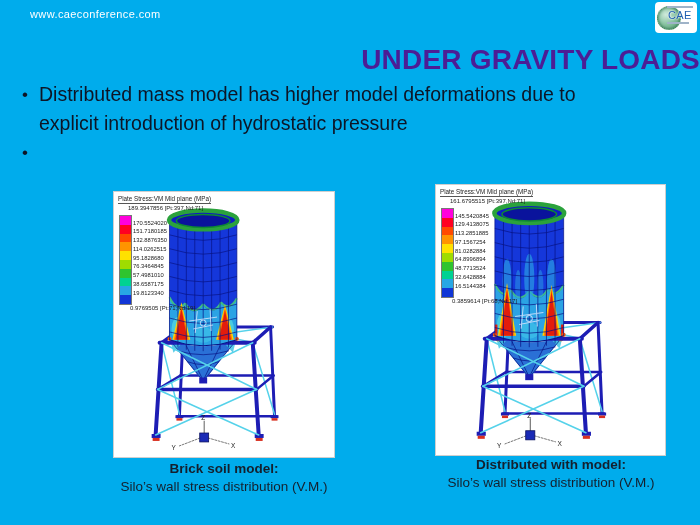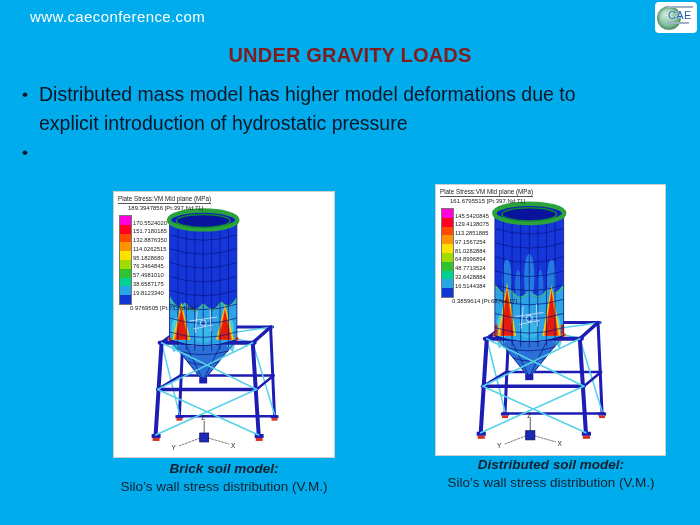--- a/index.html
+++ b/index.html
@@ -1,51 +1,51 @@
 <!DOCTYPE html>
 <html><head>
 <meta charset="utf-8">
 <style>
   html,body{margin:0;padding:0;}
   #slide{
     position:relative;width:700px;height:525px;overflow:hidden;
     background:#00acec;font-family:"Liberation Sans",sans-serif;
   }
   
-  #url{position:absolute;left:30px;top:8px;color:#ffffff;font-size:15px;letter-spacing:.4px;}
+  #url{position:absolute;left:30px;top:8px;color:#ffffff;font-size:11px;letter-spacing:.4px;}
   #logo{position:absolute;right:3px;top:2px;width:42px;height:31px;background:#ffffff;border-radius:4px;}
   #logo .globe{position:absolute;left:2px;top:4px;width:22px;height:22px;border-radius:50%;
     background:radial-gradient(circle at 35% 35%, #cfeadb 0%, #8cc5a4 45%, #4f9a6e 100%);
     border:1px dotted #3a7d55;box-shadow:inset 0 0 3px #2e6b49;}
   #logo .cae{position:absolute;left:13px;top:7px;font-size:11px;font-weight:normal;color:#1f5fb0;
     text-shadow:0 0 2px #ffffff,0 0 2px #ffffff;letter-spacing:.3px;}
   #logo .bar{position:absolute;left:12px;height:2px;width:26px;background:#9fb3c8;}
   #logo .bar.t{top:4px}#logo .bar.b{top:20px;width:22px}
   
-  #title{position:absolute;left:0;top:44px;width:100%;text-align:center;
-    color:#7f1d1d;font-size:20px;font-weight:bold;letter-spacing:.2px;}
+  #title{position:absolute;left:0;top:44px;width:100%;text-align:right;
+    color:#4c1d95;font-size:28px;font-weight:bold;letter-spacing:.2px;}
   #bullets{position:absolute;left:22px;top:80px;width:660px;color:#0d1526;font-size:19.5px;line-height:29px;}
   .bullet{display:flex;}
   .bullet .dot{width:17px;flex:0 0 17px;font-size:17px;}
   
   .panel{position:absolute;background:#ffffff;border:1px solid #cfcfcf;box-sizing:border-box;}
   #panel-left{left:113px;top:191px;width:222px;height:267px;}
   #panel-right{left:435px;top:184px;width:231px;height:272px;}
   .leg-title{position:absolute;left:4px;top:3px;font-size:6.3px;color:#222;
     border-bottom:1px solid #555;padding-bottom:1px;white-space:nowrap;}
   .leg-max{position:absolute;left:14px;top:13px;font-size:6px;color:#222;white-space:nowrap;}
   .leg-bar{position:absolute;left:5px;top:23px;width:11px;height:88px;border:.5px solid #777;}
   .leg-ticks{position:absolute;left:19px;top:26.5px;font-size:5.8px;line-height:8.8px;color:#222;white-space:nowrap;}
   .leg-min{position:absolute;left:16px;top:113px;font-size:6px;color:#222;white-space:nowrap;}
   .silo-svg{position:absolute;left:0;top:0;width:100%;height:100%;}
   
   .caption{position:absolute;text-align:center;color:#14202e;font-size:13.5px;line-height:17.5px;}
   #caption-left{left:88px;top:460px;width:272px;}
   #caption-right{left:418px;top:456px;width:266px;}
-  .caption .cap-bold{font-weight:bold;font-style:italic;}
+  .caption .cap-bold{font-weight:bold;}
 </style>
 </head>
 <body>
 
 <div id="slide">
 
   <div id="url">www.caeconference.com</div>
 
   <div id="logo">
     <div class="globe"></div>
@@ -287,17 +287,17 @@
       </div>
     <div class="leg-min">0.3859614 [Pt:68,Nd:17]</div>
   </div>
 
   <div id="caption-left" class="caption">
     <div class="cap-bold">Brick soil model:</div>
     <div>Silo’s wall stress distribution (V.M.)</div>
   </div>
 
   <div id="caption-right" class="caption">
-    <div class="cap-bold">Distributed soil model:</div>
+    <div class="cap-bold">Distributed with model:</div>
     <div>Silo’s wall stress distribution (V.M.)</div>
   </div>
 
 </div>
 
 </body></html>

